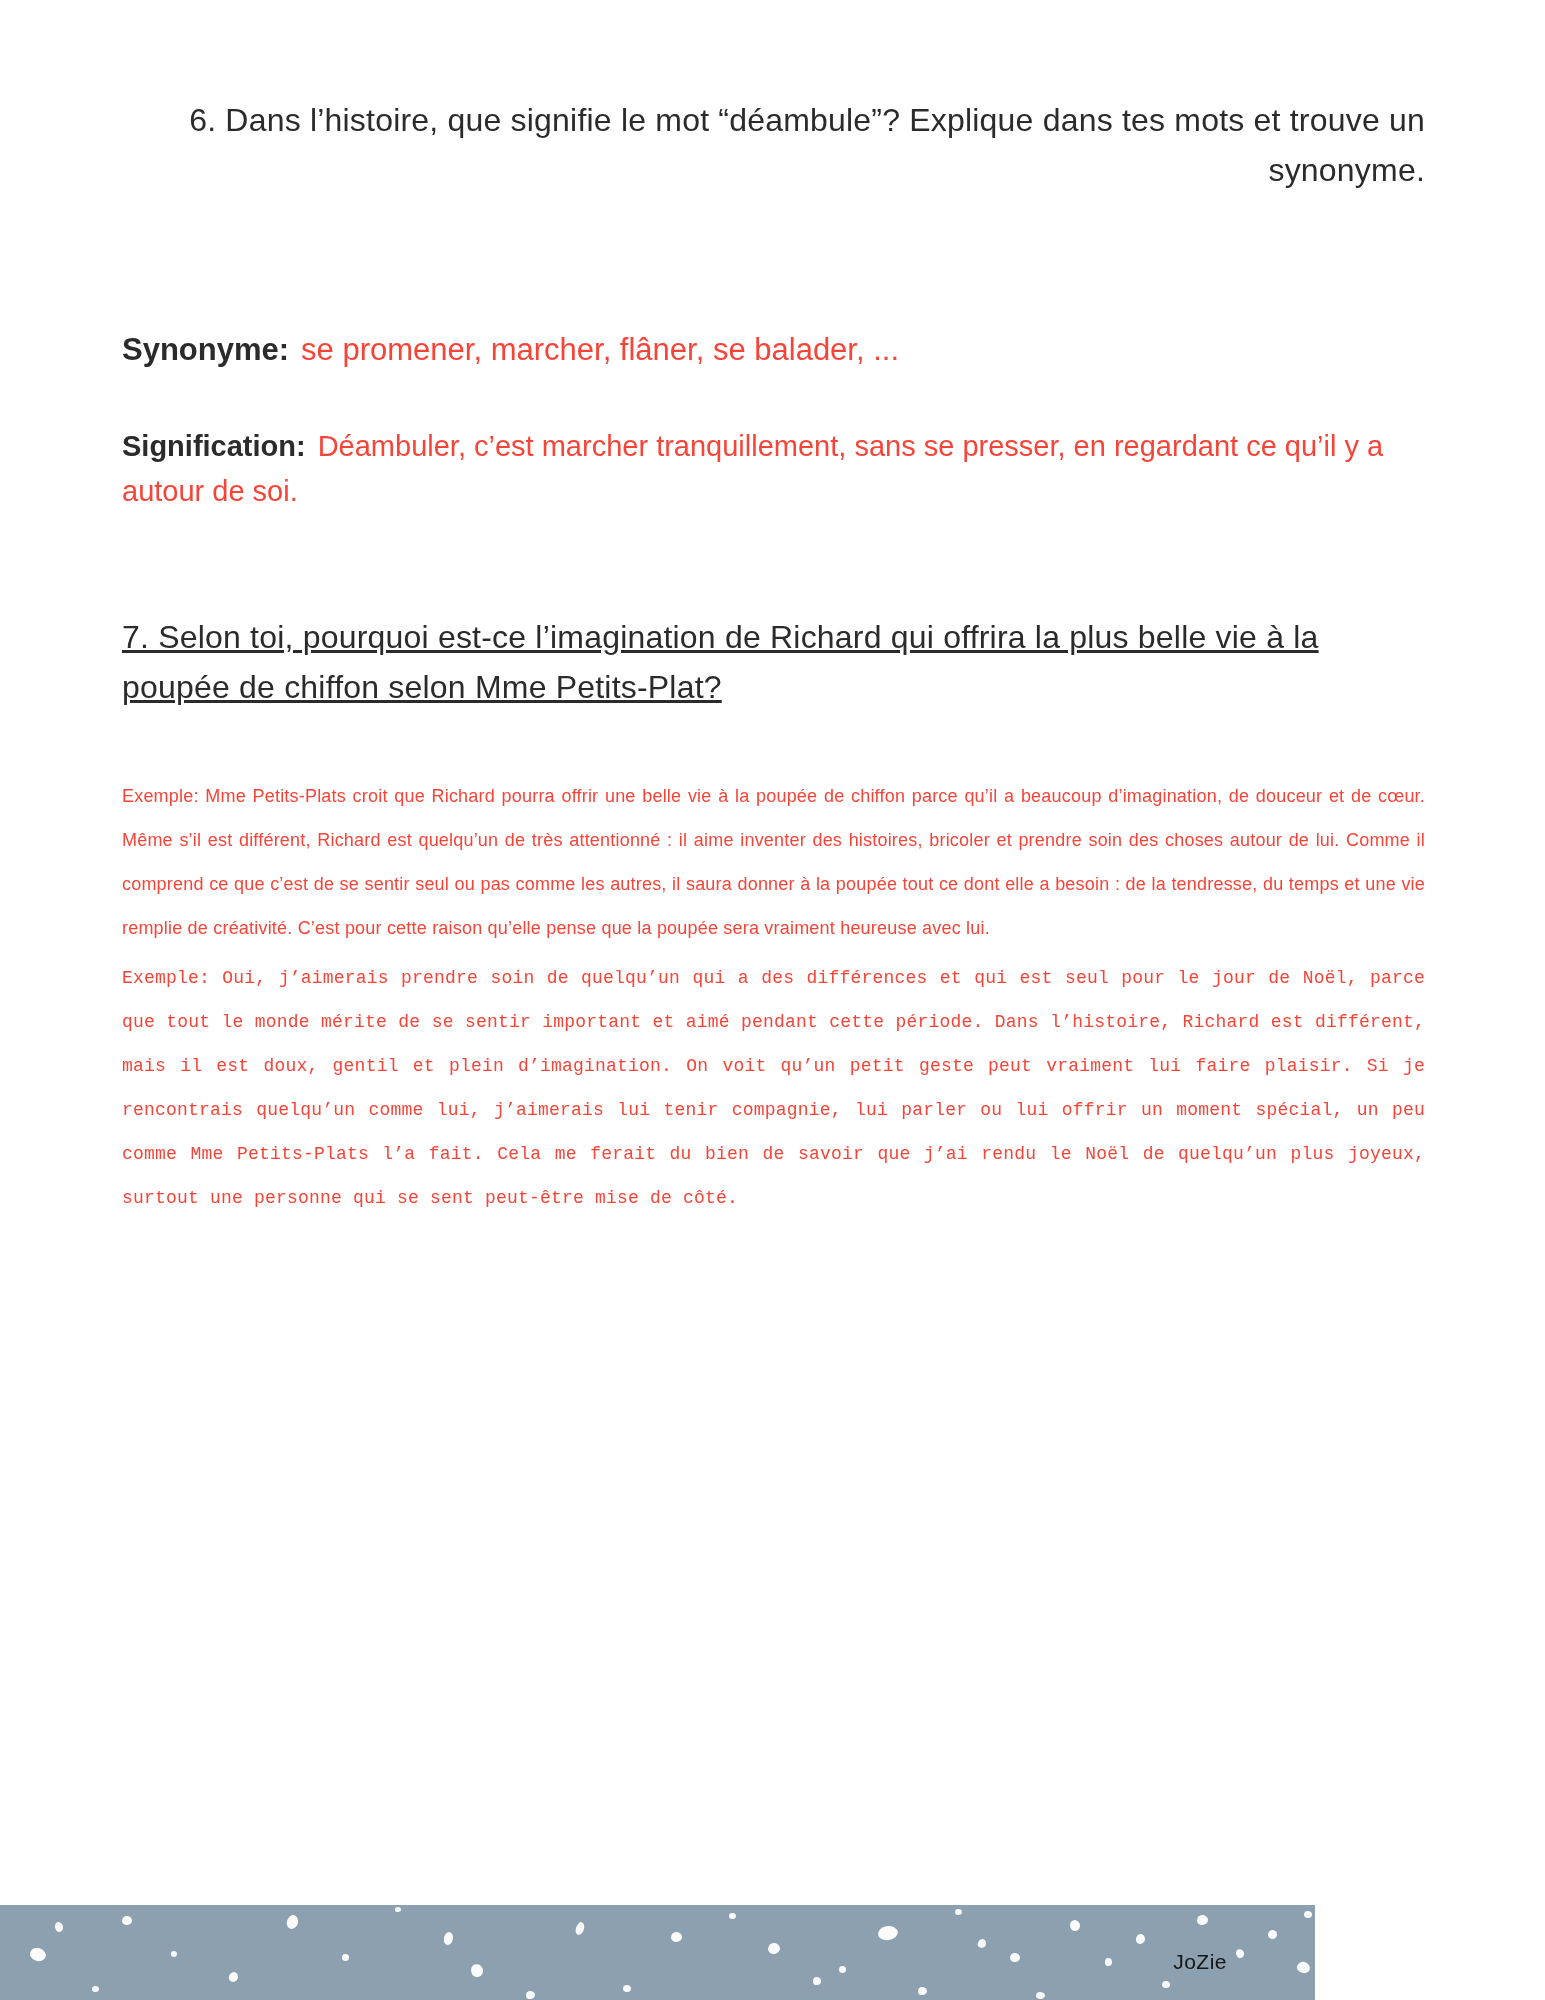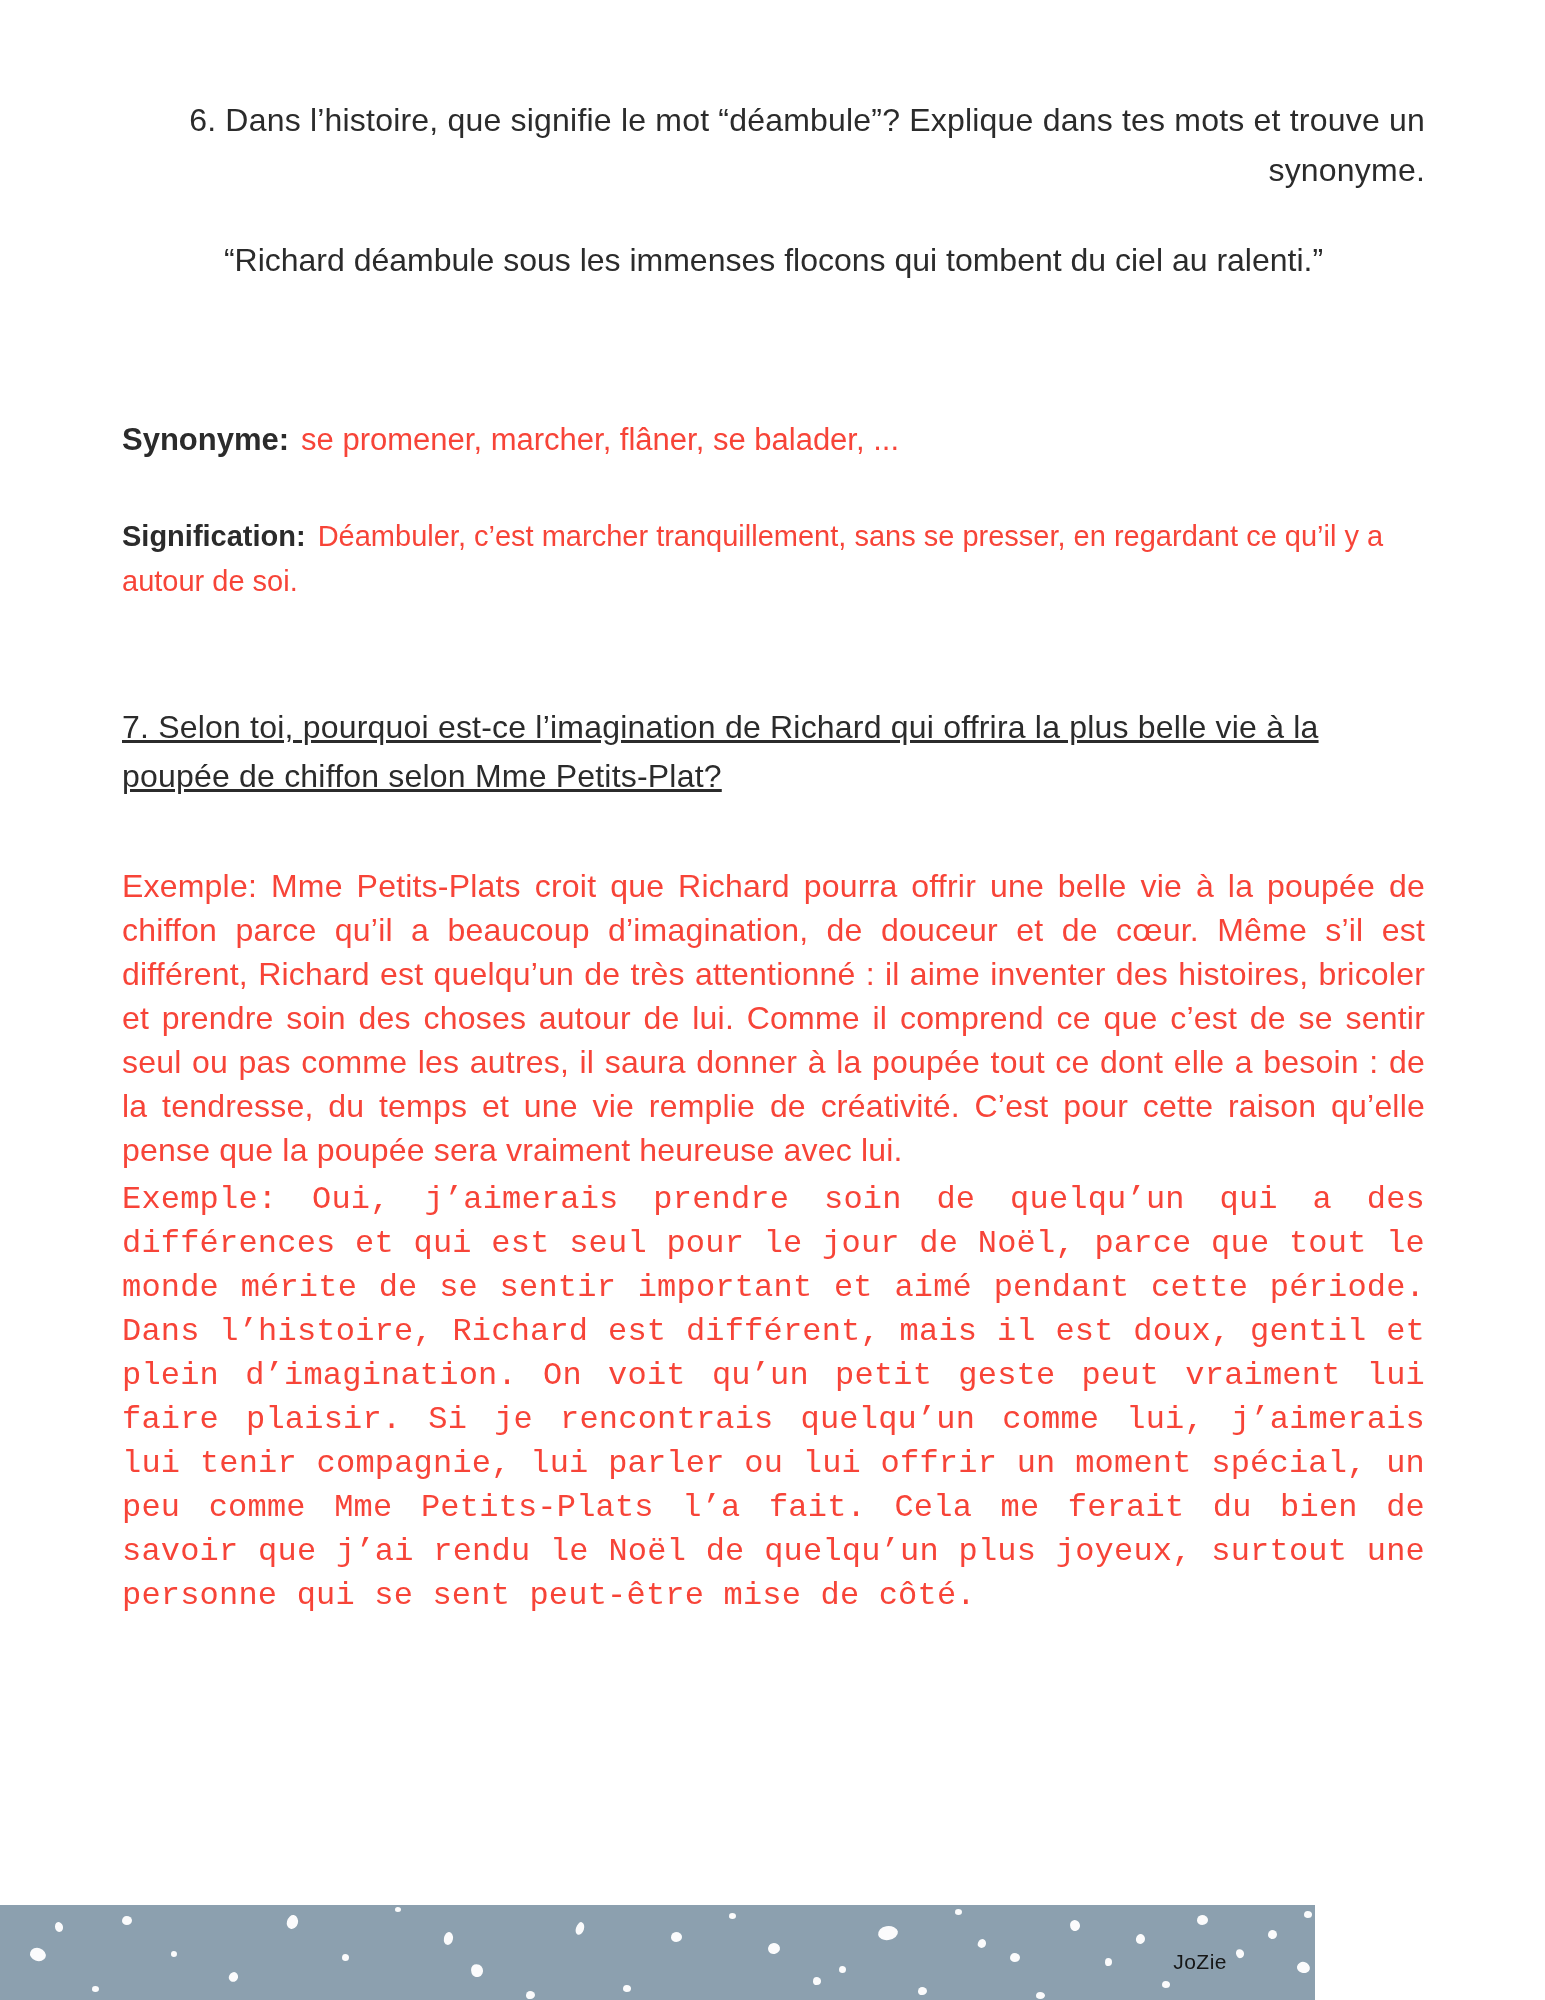--- a/index.html
+++ b/index.html
@@ -46,21 +46,21 @@
   .sig-line{
     margin-top:50px;
     font-size:29px;
     line-height:1.56;
   }
   .label{color:var(--text-color);margin-right:12px;font-weight:bold;}
   .answer-inline{color:var(--accent);text-align:center;}
   .q7-block{margin-top:98px;text-decoration:underline;}
   .answer-para{
     margin-top:62px;
-    font-size:32px;
+    font-size:18px;
     line-height:44px;
     text-align:justify;
     color:var(--accent);
     letter-spacing:0.2px;
   }
   .q8-block{margin-top:84px;}
   .q8-answer{margin-top:6px;font-family:Liberation Mono, monospace;}
   .footer-band{
     position:absolute;
     left:0;bottom:0;
@@ -83,21 +83,20 @@
   }
 </style>
 </head>
 <body>
 
 <div class="page">
   <div class="content">
 
     <p class="question q6-block">6. Dans l’histoire, que signifie le mot “déambule”? Explique dans tes mots et trouve un synonyme.</p>
 
-    <p class="quote">“Richard déambule sous les immenses flocons qui tombent du ciel au ralenti.”</p>
 
     <p class="syn-line"><span class="label">Synonyme:</span><span class="answer-inline">se promener, marcher, flâner, se balader, ...</span></p>
 
     <p class="sig-line"><span class="label">Signification:</span><span class="answer-inline">Déambuler, c’est marcher tranquillement, sans se presser, en regardant ce qu’il y a autour de soi.</span></p>
 
     <p class="question q7-block">7. Selon toi, pourquoi est-ce l’imagination de Richard qui offrira la plus belle vie à la poupée de chiffon selon Mme Petits-Plat?</p>
 
     <p class="answer-para">Exemple: Mme Petits-Plats croit que Richard pourra offrir une belle vie à la poupée de chiffon parce qu’il a beaucoup d’imagination, de douceur et de cœur. Même s’il est différent, Richard est quelqu’un de très attentionné : il aime inventer des histoires, bricoler et prendre soin des choses autour de lui. Comme il comprend ce que c’est de se sentir seul ou pas comme les autres, il saura donner à la poupée tout ce dont elle a besoin : de la tendresse, du temps et une vie remplie de créativité. C’est pour cette raison qu’elle pense que la poupée sera vraiment heureuse avec lui.</p>
 
 

